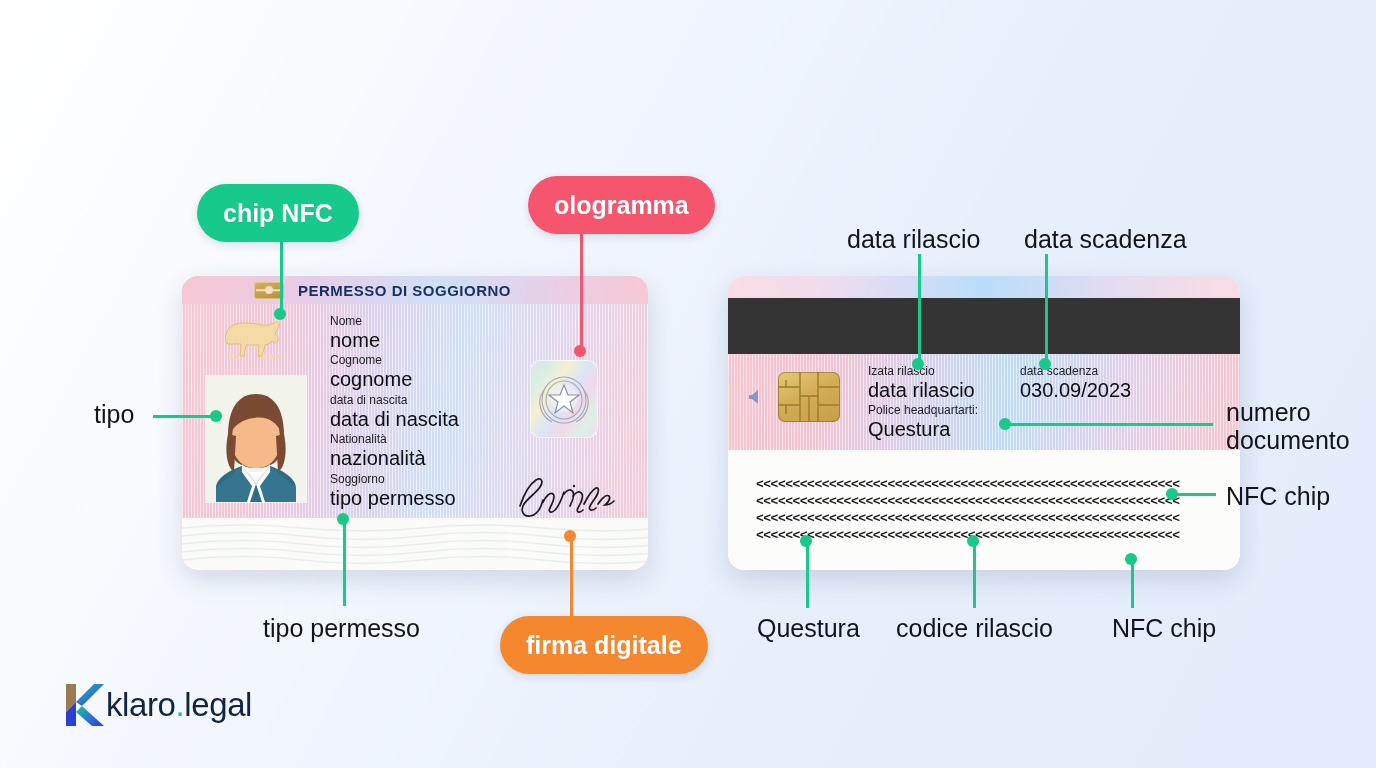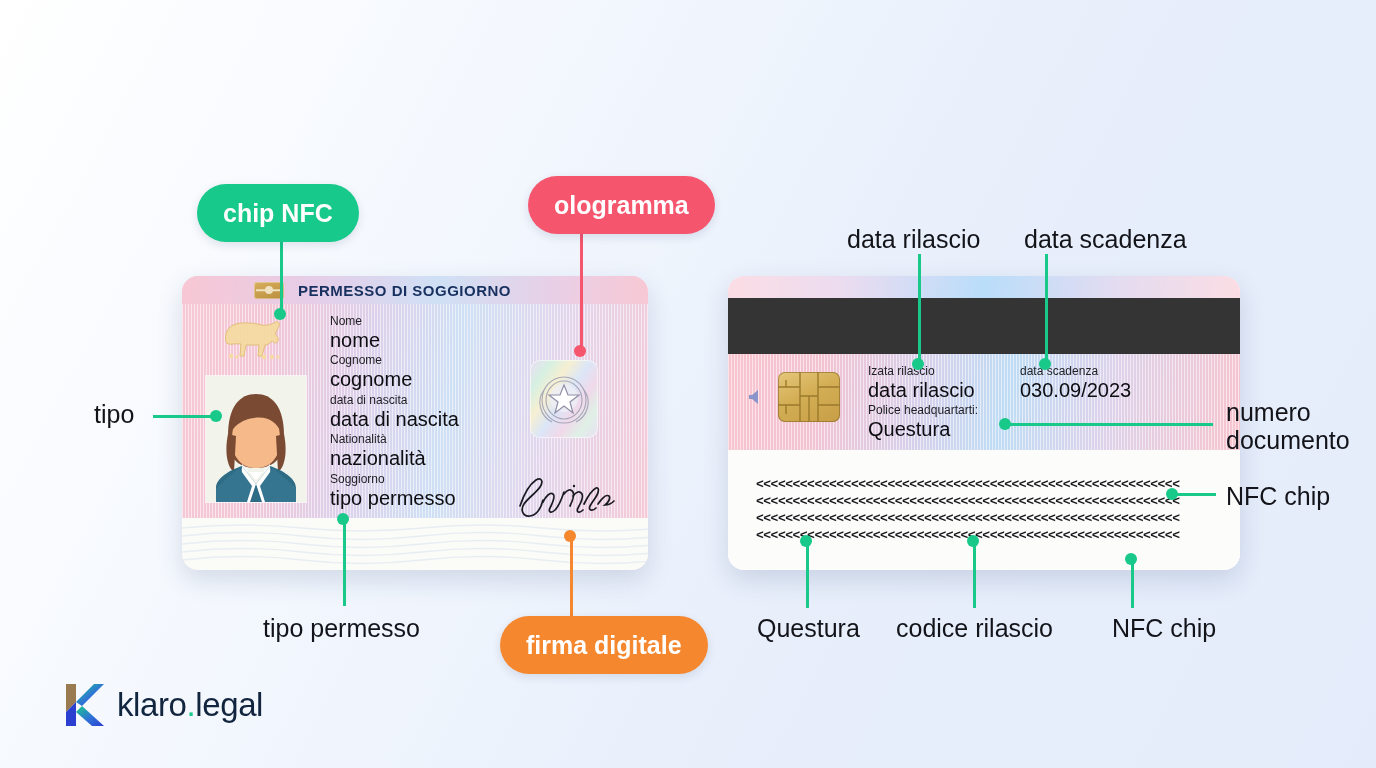--- a/index.html
+++ b/index.html
@@ -138,21 +138,21 @@
   .back-fields2{ position:absolute; left:292px; top:88px; }
   .mrz{
     position:absolute; left:28px; top:200px; right:24px;
     font-family:"Liberation Mono", monospace;
     font-size:13px; font-weight:bold; color:#15151a;
     line-height:17px; letter-spacing:-0.5px; overflow:hidden;
     white-space:nowrap;
   }
 
   
-  .logo{ position:absolute; left:62px; top:682px; display:flex; align-items:center; gap:13px; }
+  .logo{ position:absolute; left:62px; top:682px; display:flex; align-items:center; gap:2px; }
   .logo-word{ font-size:33px; font-weight:500; color:#12253f; letter-spacing:-.4px; }
   .logo-word .dot-g{ color:#17c98a; }
 </style>
 </head>
 <body>
 
 <div class="bg-tint"></div>
 
 <div class="stage">
 

